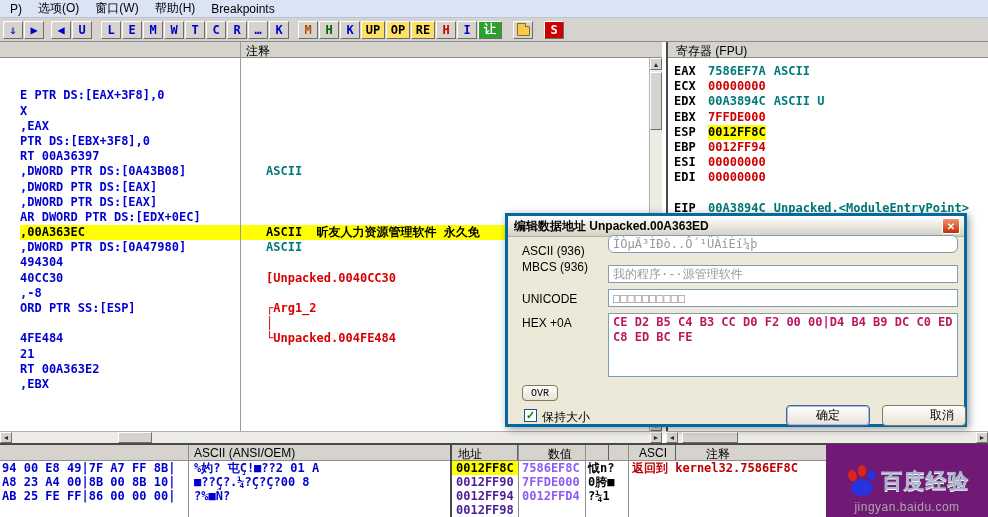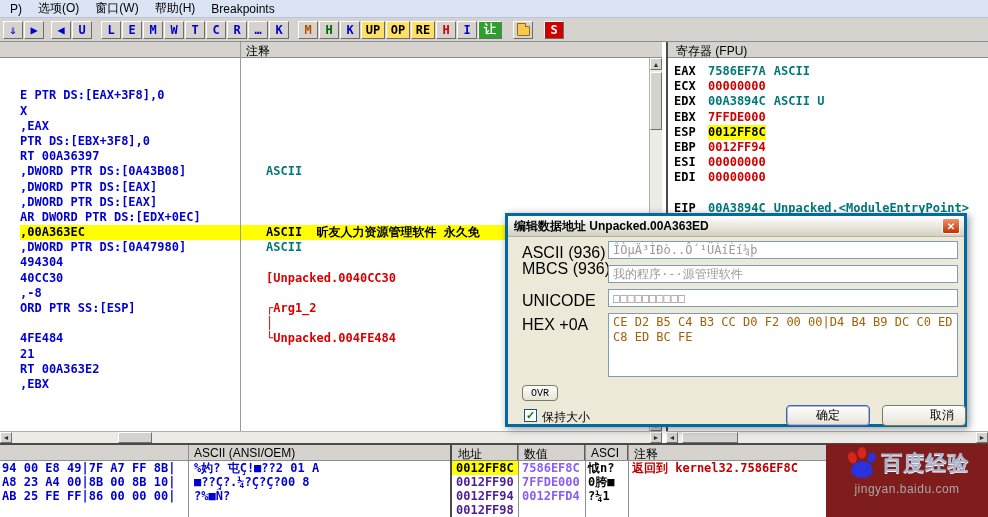--- a/index.html
+++ b/index.html
@@ -69,21 +69,21 @@
   .hexdump .hd-label{left:194px;}
   .hd-vline{position:absolute;left:188px;top:0;bottom:0;width:1px;background:#909090;}
   .hd-rows{position:absolute;left:0;top:16px;right:0;bottom:0;overflow:hidden;}
   .hdrow{display:flex;height:14px;line-height:14px;font-family:"DejaVu Sans Mono",monospace;font-weight:bold;font-size:12px;white-space:pre;}
   .hd-hex{width:188px;flex:none;padding-left:2px;color:#0000d0;overflow:hidden;}
   .hd-ascii{padding-left:6px;color:#0000d0;overflow:hidden;}
 
   
   .stack{position:absolute;left:450px;top:443px;width:538px;height:74px;background:#fff;
     border-top:2px solid #4a4a4a;border-left:2px solid #4a4a4a;}
-  .st-header{position:absolute;left:0;top:0;right:0;height:16px;background:#d6d3ce;border-bottom:1px solid #8d8d8d;display:flex;}
+  .st-header{position:absolute;left:0;top:0;right:0;height:16px;background:#d6d3ce;border-bottom:1px solid #8d8d8d;display:flex;gap:24px;}
   .st-h{font-size:12px;padding:1px 0 0 6px;border-right:1px solid #606060;}
   .st-rows{position:absolute;left:0;top:16px;right:0;bottom:0;overflow:hidden;}
   .strow{display:flex;height:14px;line-height:14px;font-family:"DejaVu Sans Mono",monospace;font-weight:bold;font-size:12px;white-space:pre;}
   .st-c0{width:66px;flex:none;}
   .st-c1{width:67px;flex:none;}
   .st-c2{width:43px;flex:none;}
   .st-c3{flex:1;}
   .st-addr{color:#4c1d95;padding-left:4px;}
   .st-addr.hl{background:#ffff00;color:#000;}
   .st-val{color:#8b5cf6;padding-left:4px;}
@@ -93,43 +93,43 @@
 
   
   .dialog{position:absolute;left:505px;top:213px;width:462px;height:214px;background:#ece9d8;
     border:3px solid #0369a1;box-shadow:2px 2px 8px rgba(0,0,0,.4);z-index:10;}
   .dlg-title{position:relative;height:21px;background:linear-gradient(#ffffff,#d4d0c2);
     border-bottom:1px solid #b5b2a5;display:flex;align-items:center;padding-left:6px;
     font-weight:bold;font-size:12px;color:#000;}
   .dlg-close{position:absolute;right:4px;top:2px;width:18px;height:16px;border-radius:2px;
     background:linear-gradient(#f0926f,#c33000);color:#fff;font-size:10px;font-weight:bold;
     display:flex;align-items:center;justify-content:center;border:1px solid #fff;}
-  .dlg-label{position:absolute;left:14px;font-size:16px;color:#000;}
+  .dlg-label{position:absolute;left:14px;font-size:12px;color:#000;}
   .dlg-input{position:absolute;left:100px;width:350px;height:18px;background:#fff;
     border:1px solid #7f9db9;padding:1px 4px;font-family:"DejaVu Sans Mono",monospace;
     font-size:12px;line-height:15px;overflow:hidden;white-space:pre-wrap;word-break:break-word;}
   .dlg-input.gray{color:#9a9a9a;}
-  .dlg-input.dark{color:#a16207;font-weight:normal;}
-  .l1{top:28px;} .i1{top:25px;}
+  .dlg-input.dark{color:#be185d;font-weight:bold;}
+  .l1{top:28px;} .i1{top:19px;border-radius:6px;}
   .l2{top:44px;} .i2{top:49px;}
   .l3{top:76px;} .i3{top:73px;}
   .l4{top:100px;} .i4{top:97px;height:64px;}
   .dlg-btn{position:absolute;display:flex;align-items:center;justify-content:center;
     background:linear-gradient(#fefefe,#e7e3d6);border:1px solid #7b7b64;border-radius:4px;font-size:12px;color:#000;font-family:Liberation Mono, monospace;}
   .ovr{left:14px;top:169px;width:36px;height:16px;font-size:10px;}
   .ok{left:278px;top:189px;width:84px;height:21px;border:1px solid #41639c;box-shadow:inset 0 0 0 1px #a5bce0;}
   .cancel{left:374px;top:189px;width:84px;height:21px;padding-left:36px;}
   .cbx{position:absolute;left:16px;top:193px;width:13px;height:13px;background:#fff;
     border:1px solid #1c5180;display:flex;align-items:center;justify-content:center;
     font-size:11px;font-weight:bold;color:#107c10;line-height:11px;}
   .cbx-label{position:absolute;left:34px;top:193px;font-size:12px;color:#000;}
 
   
-  .watermark{position:absolute;left:826px;top:444px;width:162px;height:73px;background:#7f1d1d;z-index:5;
-    display:flex;flex-direction:column;align-items:center;justify-content:flex-start;padding-top:2px;}
+  .watermark{position:absolute;left:826px;top:444px;width:162px;height:73px;background:#701a75;z-index:5;
+    display:flex;flex-direction:column;align-items:center;justify-content:flex-start;padding-top:20px;}
   .wm-row{display:flex;align-items:center;gap:3px;}
   .wm-title{font-weight:bold;font-size:21px;letter-spacing:1px;color:#aab3c9;
     text-shadow:0 1px 0 #ffffff,0 0 1px #8d97b5;}
   .wm-url{font-size:12px;color:#a8a8a8;margin-top:2px;letter-spacing:.5px;}
 </style>
 </head>
 <body>
 
 <div class="screen">
 

